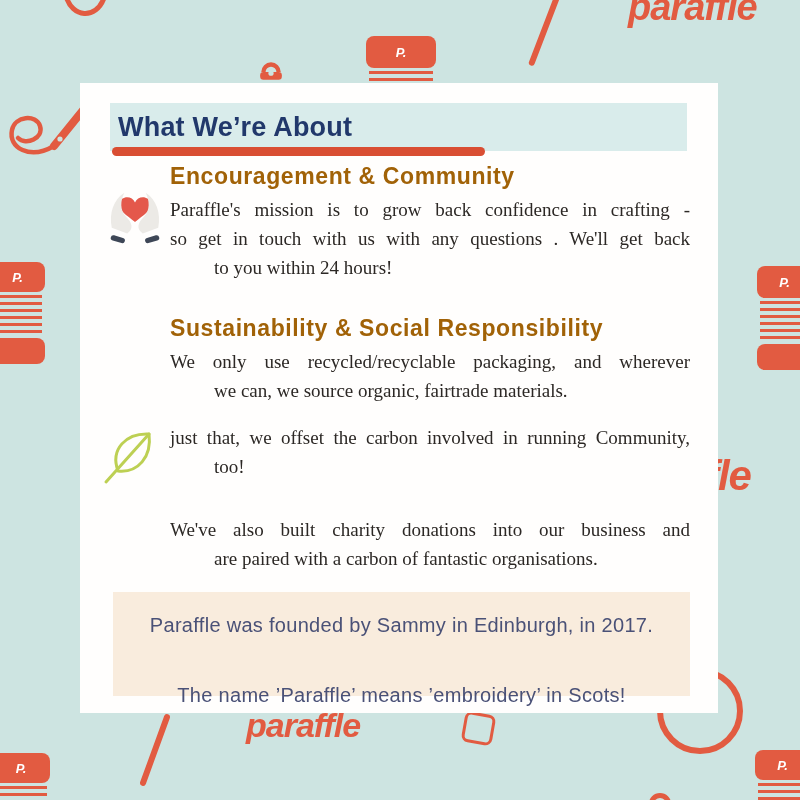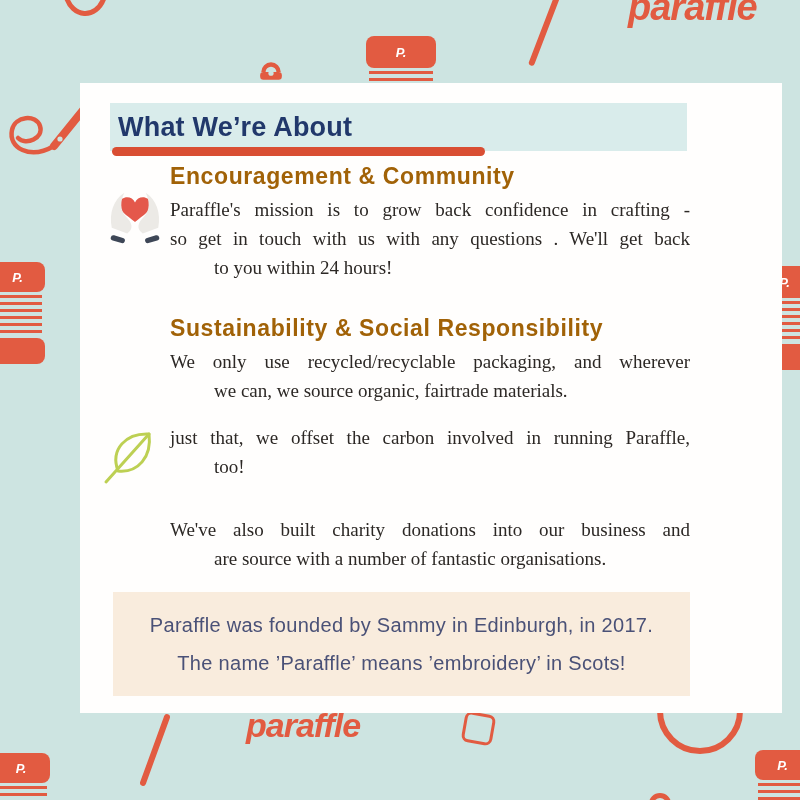--- a/index.html
+++ b/index.html
@@ -30,21 +30,21 @@
     position:absolute; width:74px; height:74px; border:6px solid #e25b41;
     border-radius:50%;
   }
   .swatch {
     position:absolute; width:25px; height:25px; border:3.5px solid #e25b41;
     border-radius:7px; transform:rotate(10deg); background:transparent;
   }
   svg.motif { position:absolute; overflow:visible; }
   
   #card {
-    position:absolute; left:80px; top:83px; width:702px; height:630px;
+    position:absolute; left:80px; top:83px; width:638px; height:630px;
     background:#fffefd;
   }
   #title-band {
     position:absolute; left:30px; top:20px; width:577px; height:48px;
     background:#d9eceb;
   }
   #title {
     position:absolute; left:8px; top:0; line-height:48px;
     font-size:27px; font-weight:bold; color:#21386b; letter-spacing:0.2px;
   }
@@ -62,21 +62,21 @@
   }
   .jl { line-height:29px; text-align:justify; text-align-last:justify; }
   .jl.last { text-align-last:left;margin-left:44px; }
   .icon-box { position:absolute; }
   #footer-box {
     position:absolute; left:33px; top:509px; width:577px; height:104px;
     background:#f9ecdd; display:flex; flex-direction:column;
     align-items:center; justify-content:center; gap:15px;
   }
   .footer-line {
-    font-size:20px; color:#4a5177; letter-spacing:0.3px; white-space:nowrap;
+    font-size:20px; color:#4a5177; letter-spacing:0.3px; white-space:nowrap;margin-top:32px;
   }
 </style>
 </head>
 <body>
 
 <div id="stage">
 
   <svg class="motif" style="left:62px; top:-6px;" width="46" height="30" viewBox="0 0 46 30">
     <path d="M4 2 C10 24 34 26 42 4" fill="none" stroke="#e25b41" stroke-width="5" stroke-linecap="round"></path>
   </svg>
@@ -179,27 +179,27 @@
       <div class="jl">We only use recycled/recyclable packaging, and wherever</div>
       <div class="jl last">we can, we source organic, fairtrade materials.</div>
     </div>
 
     <svg class="icon-box" style="left:22px; top:342px;" width="60" height="60" viewBox="0 0 60 60">
       <path d="M16 46 C8 24 24 8 47 9 C50 32 36 48 16 46 Z" fill="none" stroke="#bdd053" stroke-width="3" stroke-linejoin="round"></path>
       <path d="M4 57 L47 9" fill="none" stroke="#bdd053" stroke-width="3" stroke-linecap="round"></path>
     </svg>
 
     <div class="body-block" style="top:340px;">
-      <div class="jl">just that, we offset the carbon involved in running Paraffle,</div>
+      <div class="jl">just that, we offset the carbon involved in running Community,</div>
       <div class="jl last">too!</div>
     </div>
 
     <div class="body-block" style="top:432px;">
       <div class="jl">We've also built charity donations into our business and</div>
-      <div class="jl last">are source with a number of fantastic organisations.</div>
+      <div class="jl last">are paired with a carbon of fantastic organisations.</div>
     </div>
 
     <div id="footer-box">
       <div class="footer-line">Paraffle was founded by Sammy in Edinburgh, in 2017.</div>
       <div class="footer-line">The name ’Paraffle’ means ’embroidery’ in Scots!</div>
     </div>
 
   </div>
 </div>
 

